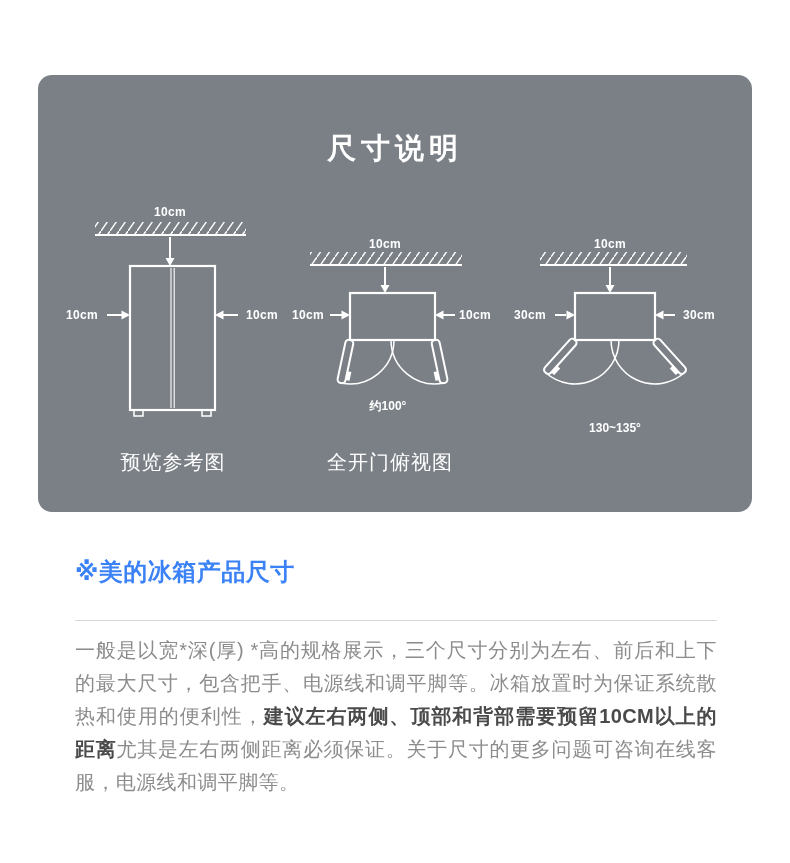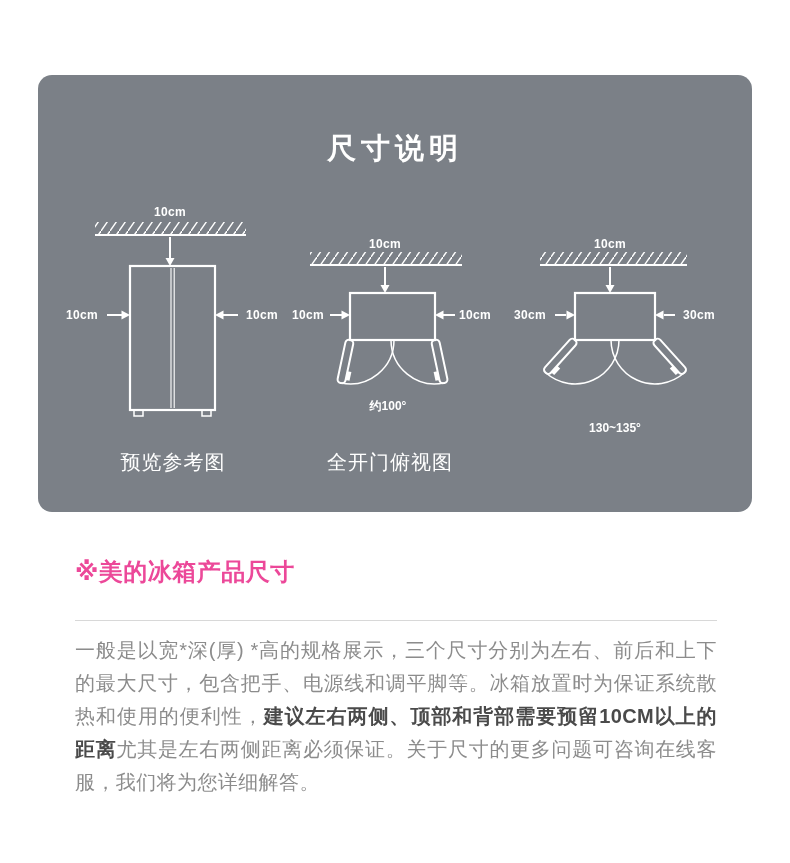--- a/index.html
+++ b/index.html
@@ -10,21 +10,21 @@
   .card { position:absolute; left:38px; top:75px; width:714px; height:437px; background:#7b8087; border-radius:14px; }
   .card-title { position:absolute; top:54px; left:0; width:100%; text-align:center; color:#ffffff; font-size:29px; font-weight:700; letter-spacing:5px; }
   .diagram-svg { position:absolute; left:0; top:0; }
 
   .dim { position:absolute; transform:translate(-50%,-50%); color:#ffffff; font-size:12px; font-weight:700; white-space:nowrap; letter-spacing:0.3px; }
   .angle { position:absolute; transform:translate(-50%,-50%); color:#ffffff; font-size:12px; font-weight:600; white-space:nowrap; }
   .caption { position:absolute; transform:translate(-50%,-50%); color:#ffffff; font-size:20px; font-weight:400; white-space:nowrap; letter-spacing:1px; }
 
   
   .info { position:absolute; left:75px; top:556px; width:642px; }
-  .info-heading { font-size:24px; font-weight:700; color:#ec4899; letter-spacing:0.5px; }
+  .info-heading { font-size:24px; font-weight:700; color:#3b82f6; letter-spacing:0.5px; }
   .info-divider { border:none; border-top:1px solid #d8d8d8; margin:32px 0 0 0; }
   .info-paragraph { margin-top:13px; font-size:20px; line-height:33px; color:#8c8c8c; text-align:justify; letter-spacing:0.4px; }
   .info-paragraph b { font-weight:700; color:#4a4a4a; }
 </style>
 </head>
 <body>
 
 <div class="page">
 
   <div class="card">
@@ -111,16 +111,16 @@
 
     <span class="dim" style="left:572px;top:169px">10cm</span>
     <span class="dim" style="left:492px;top:240px">30cm</span>
     <span class="dim" style="left:661px;top:240px">30cm</span>
     <span class="angle" style="left:577px;top:353px">130~135°</span>
   </div>
 
   <div class="info">
     <div class="info-heading">※美的冰箱产品尺寸</div>
     <hr class="info-divider">
-    <p class="info-paragraph"><span>一般是以宽*深(厚) *高的规格展示，三个尺寸分别为左右、前后和上下的最大尺寸，包含把手、电源线和调平脚等。冰箱放置时为保证系统散热和使用的便利性，</span><b>建议左右两侧、顶部和背部需要预留10CM以上的距离</b><span>尤其是左右两侧距离必须保证。关于尺寸的更多问题可咨询在线客服，我们将为您详细解答。</span></p>
+    <p class="info-paragraph"><span>一般是以宽*深(厚) *高的规格展示，三个尺寸分别为左右、前后和上下的最大尺寸，包含把手、电源线和调平脚等。冰箱放置时为保证系统散热和使用的便利性，</span><b>建议左右两侧、顶部和背部需要预留10CM以上的距离</b><span>尤其是左右两侧距离必须保证。关于尺寸的更多问题可咨询在线客服，电源线和调平脚等。</span></p>
   </div>
 
 </div>
 
 </body></html>

